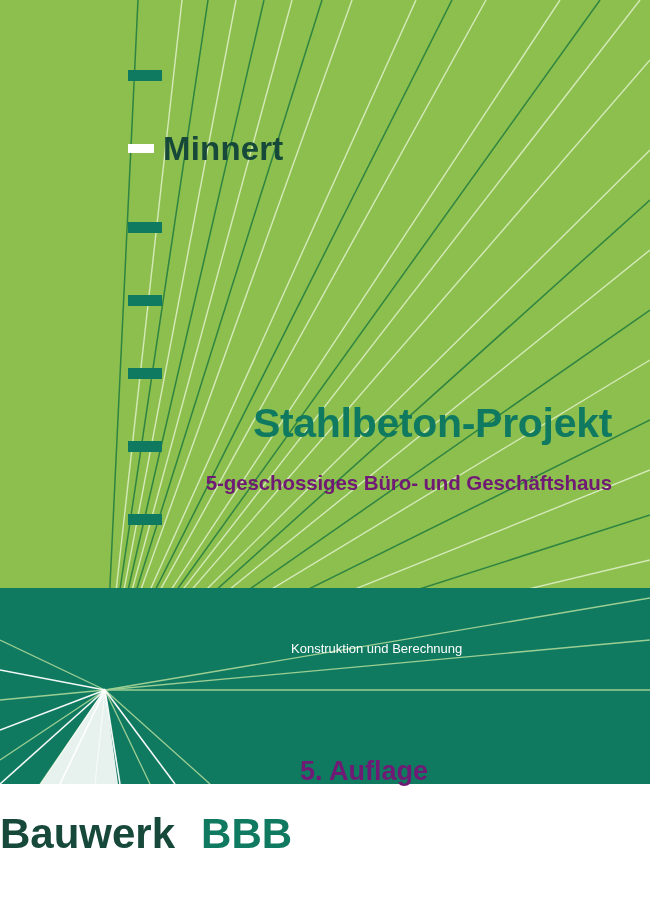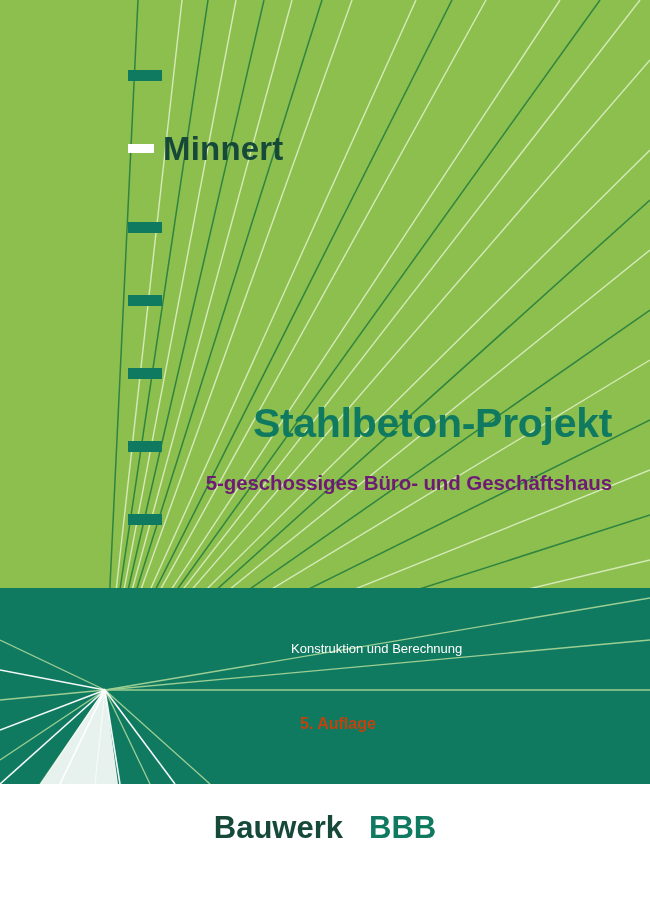--- a/index.html
+++ b/index.html
@@ -105,34 +105,33 @@
     top: 623px;
     width: 312px;
     font-size: 13px;
     color: #ffffff;
     line-height: 1.45;
     margin-top: 17px;
   }
   .edition {
     position: absolute;
     left: 300px;
-    top: 715px;
+    top: 756px;
     width: 312px;
-    font-size: 16px;
-    font-weight: bold;
-    color: #c2410c;
+    font-size: 27px;
+    font-weight: bold;
+    color: #701a75;
   }
   
   .publisher {
     position: absolute;
     left: 0;
     top: 810px;
     width: 650px;
-    text-align: center;
-    font-size: 31px;
+    font-size: 42px;
     font-weight: bold;
     color: #17493a;
   }
   .publisher .imprint {
     color: #0f7a60;
     margin-left: 26px;
   }
 </style>
 </head>
 <body>

